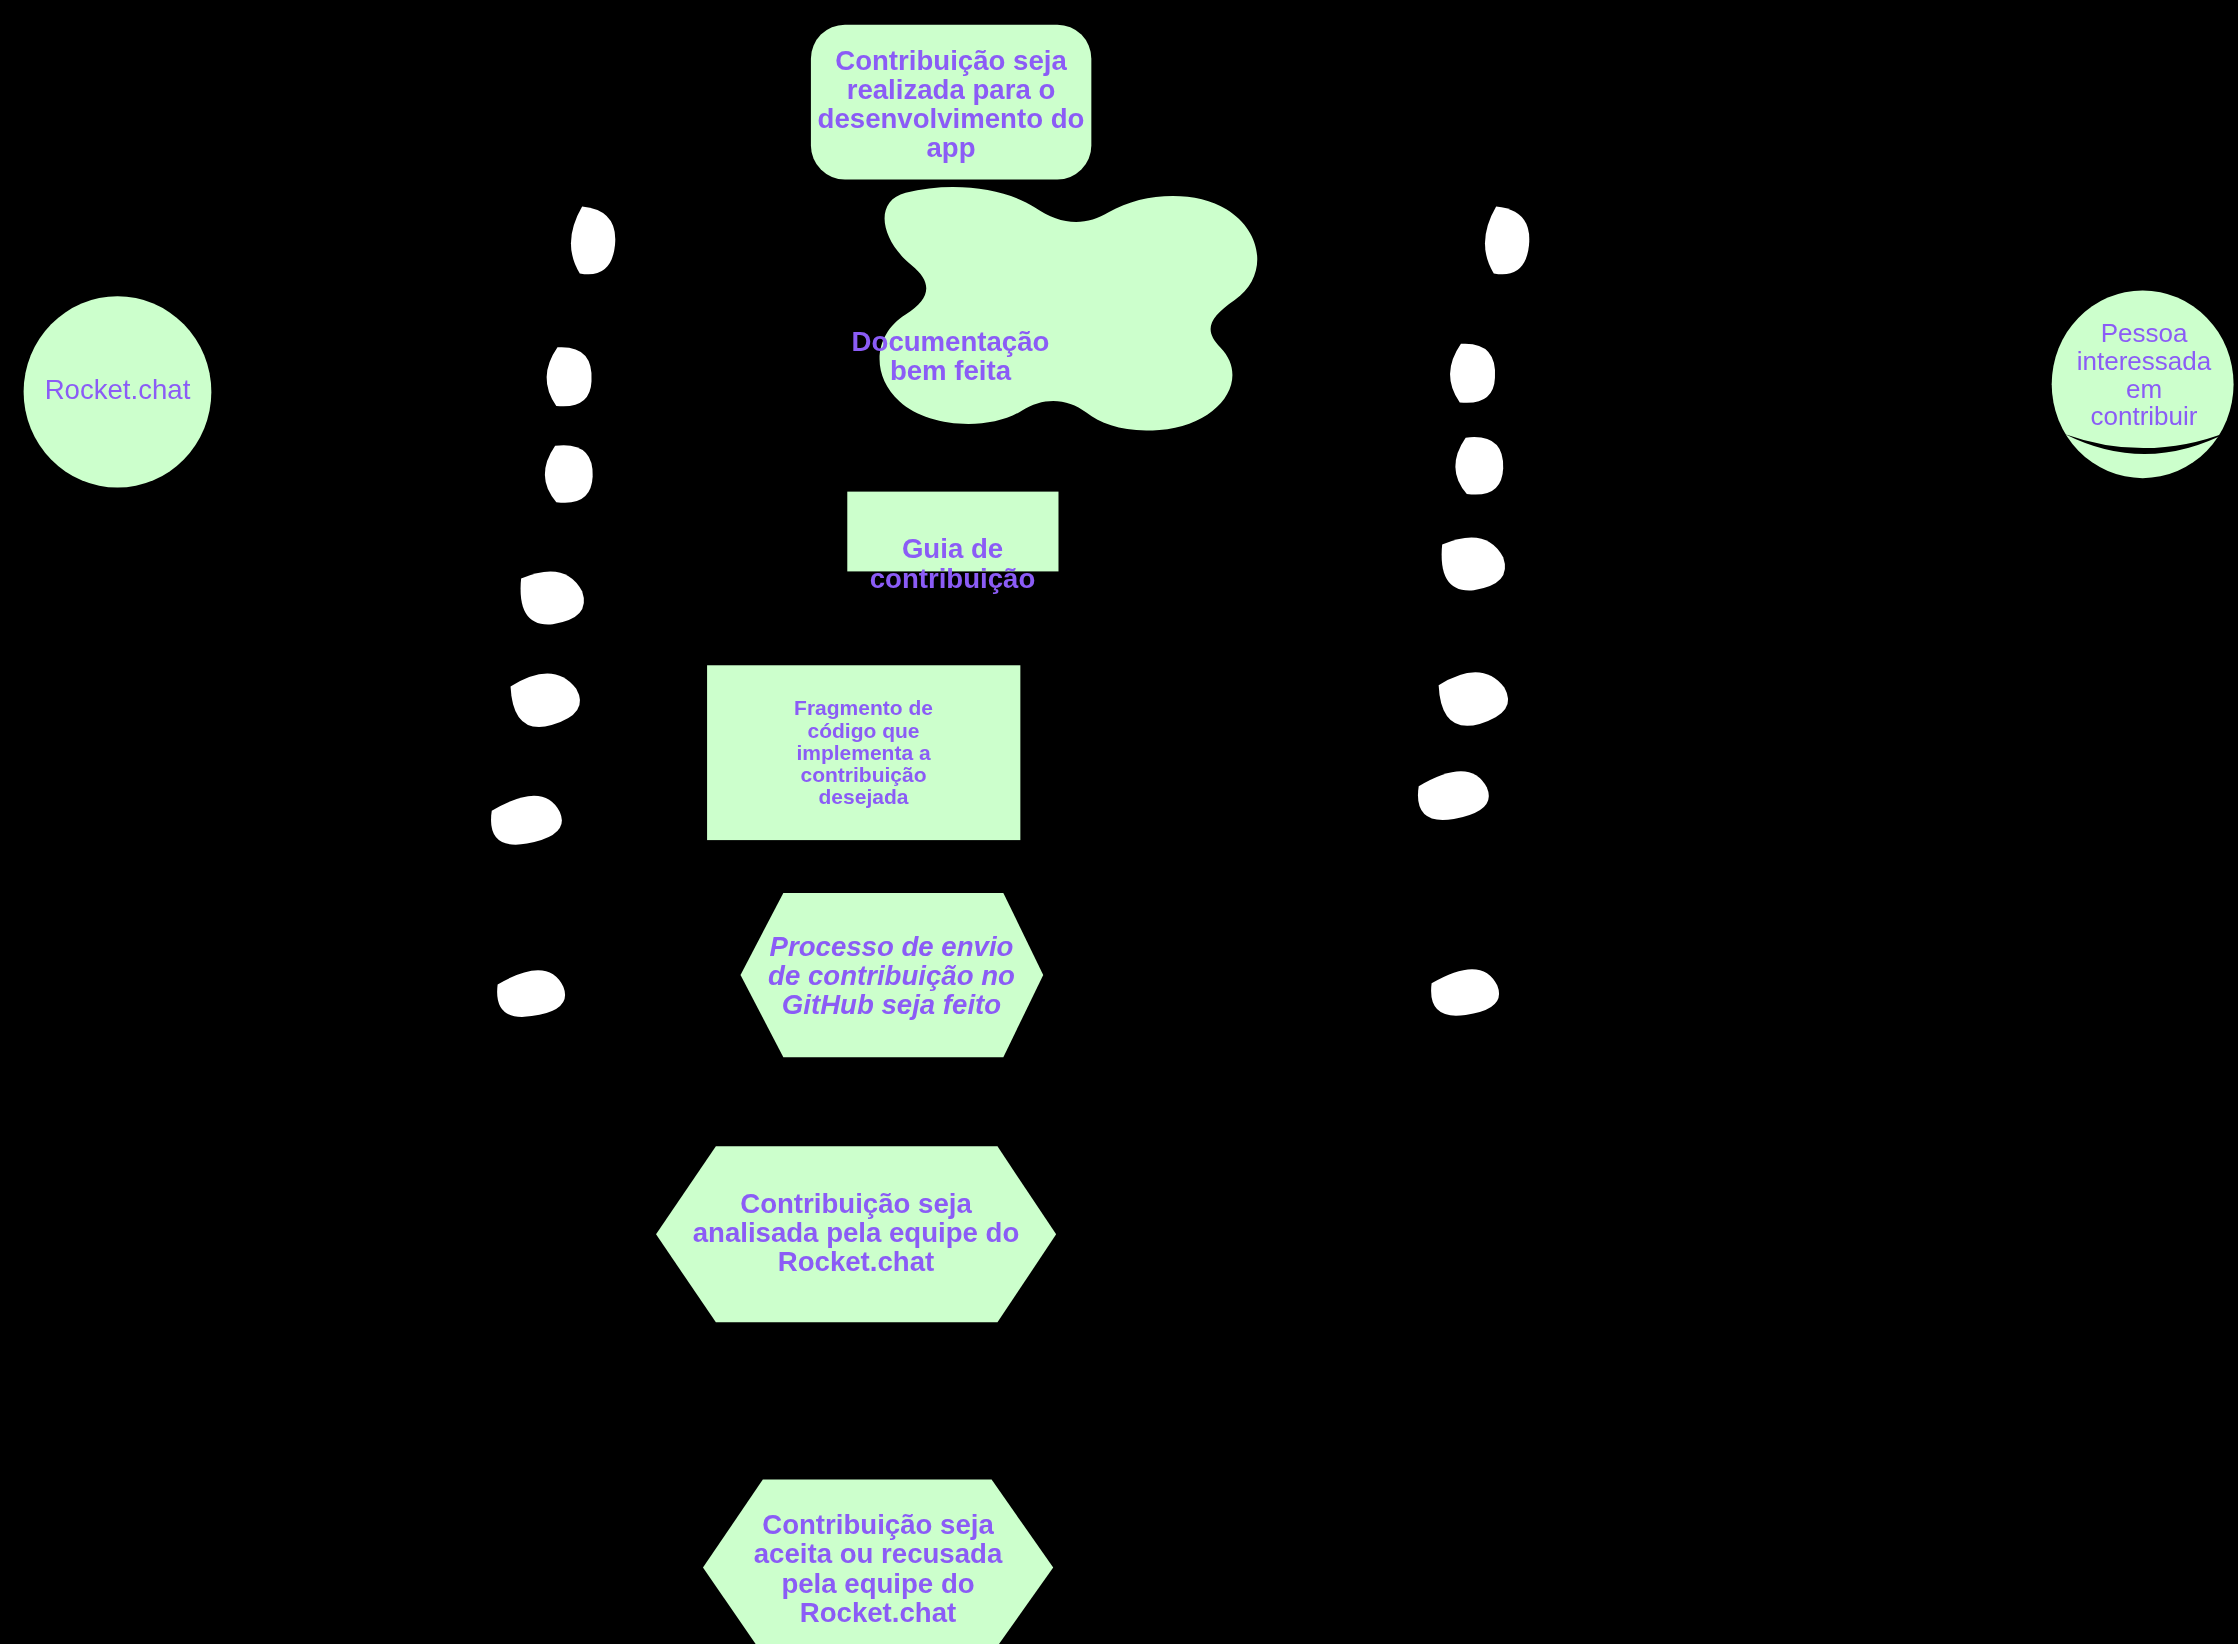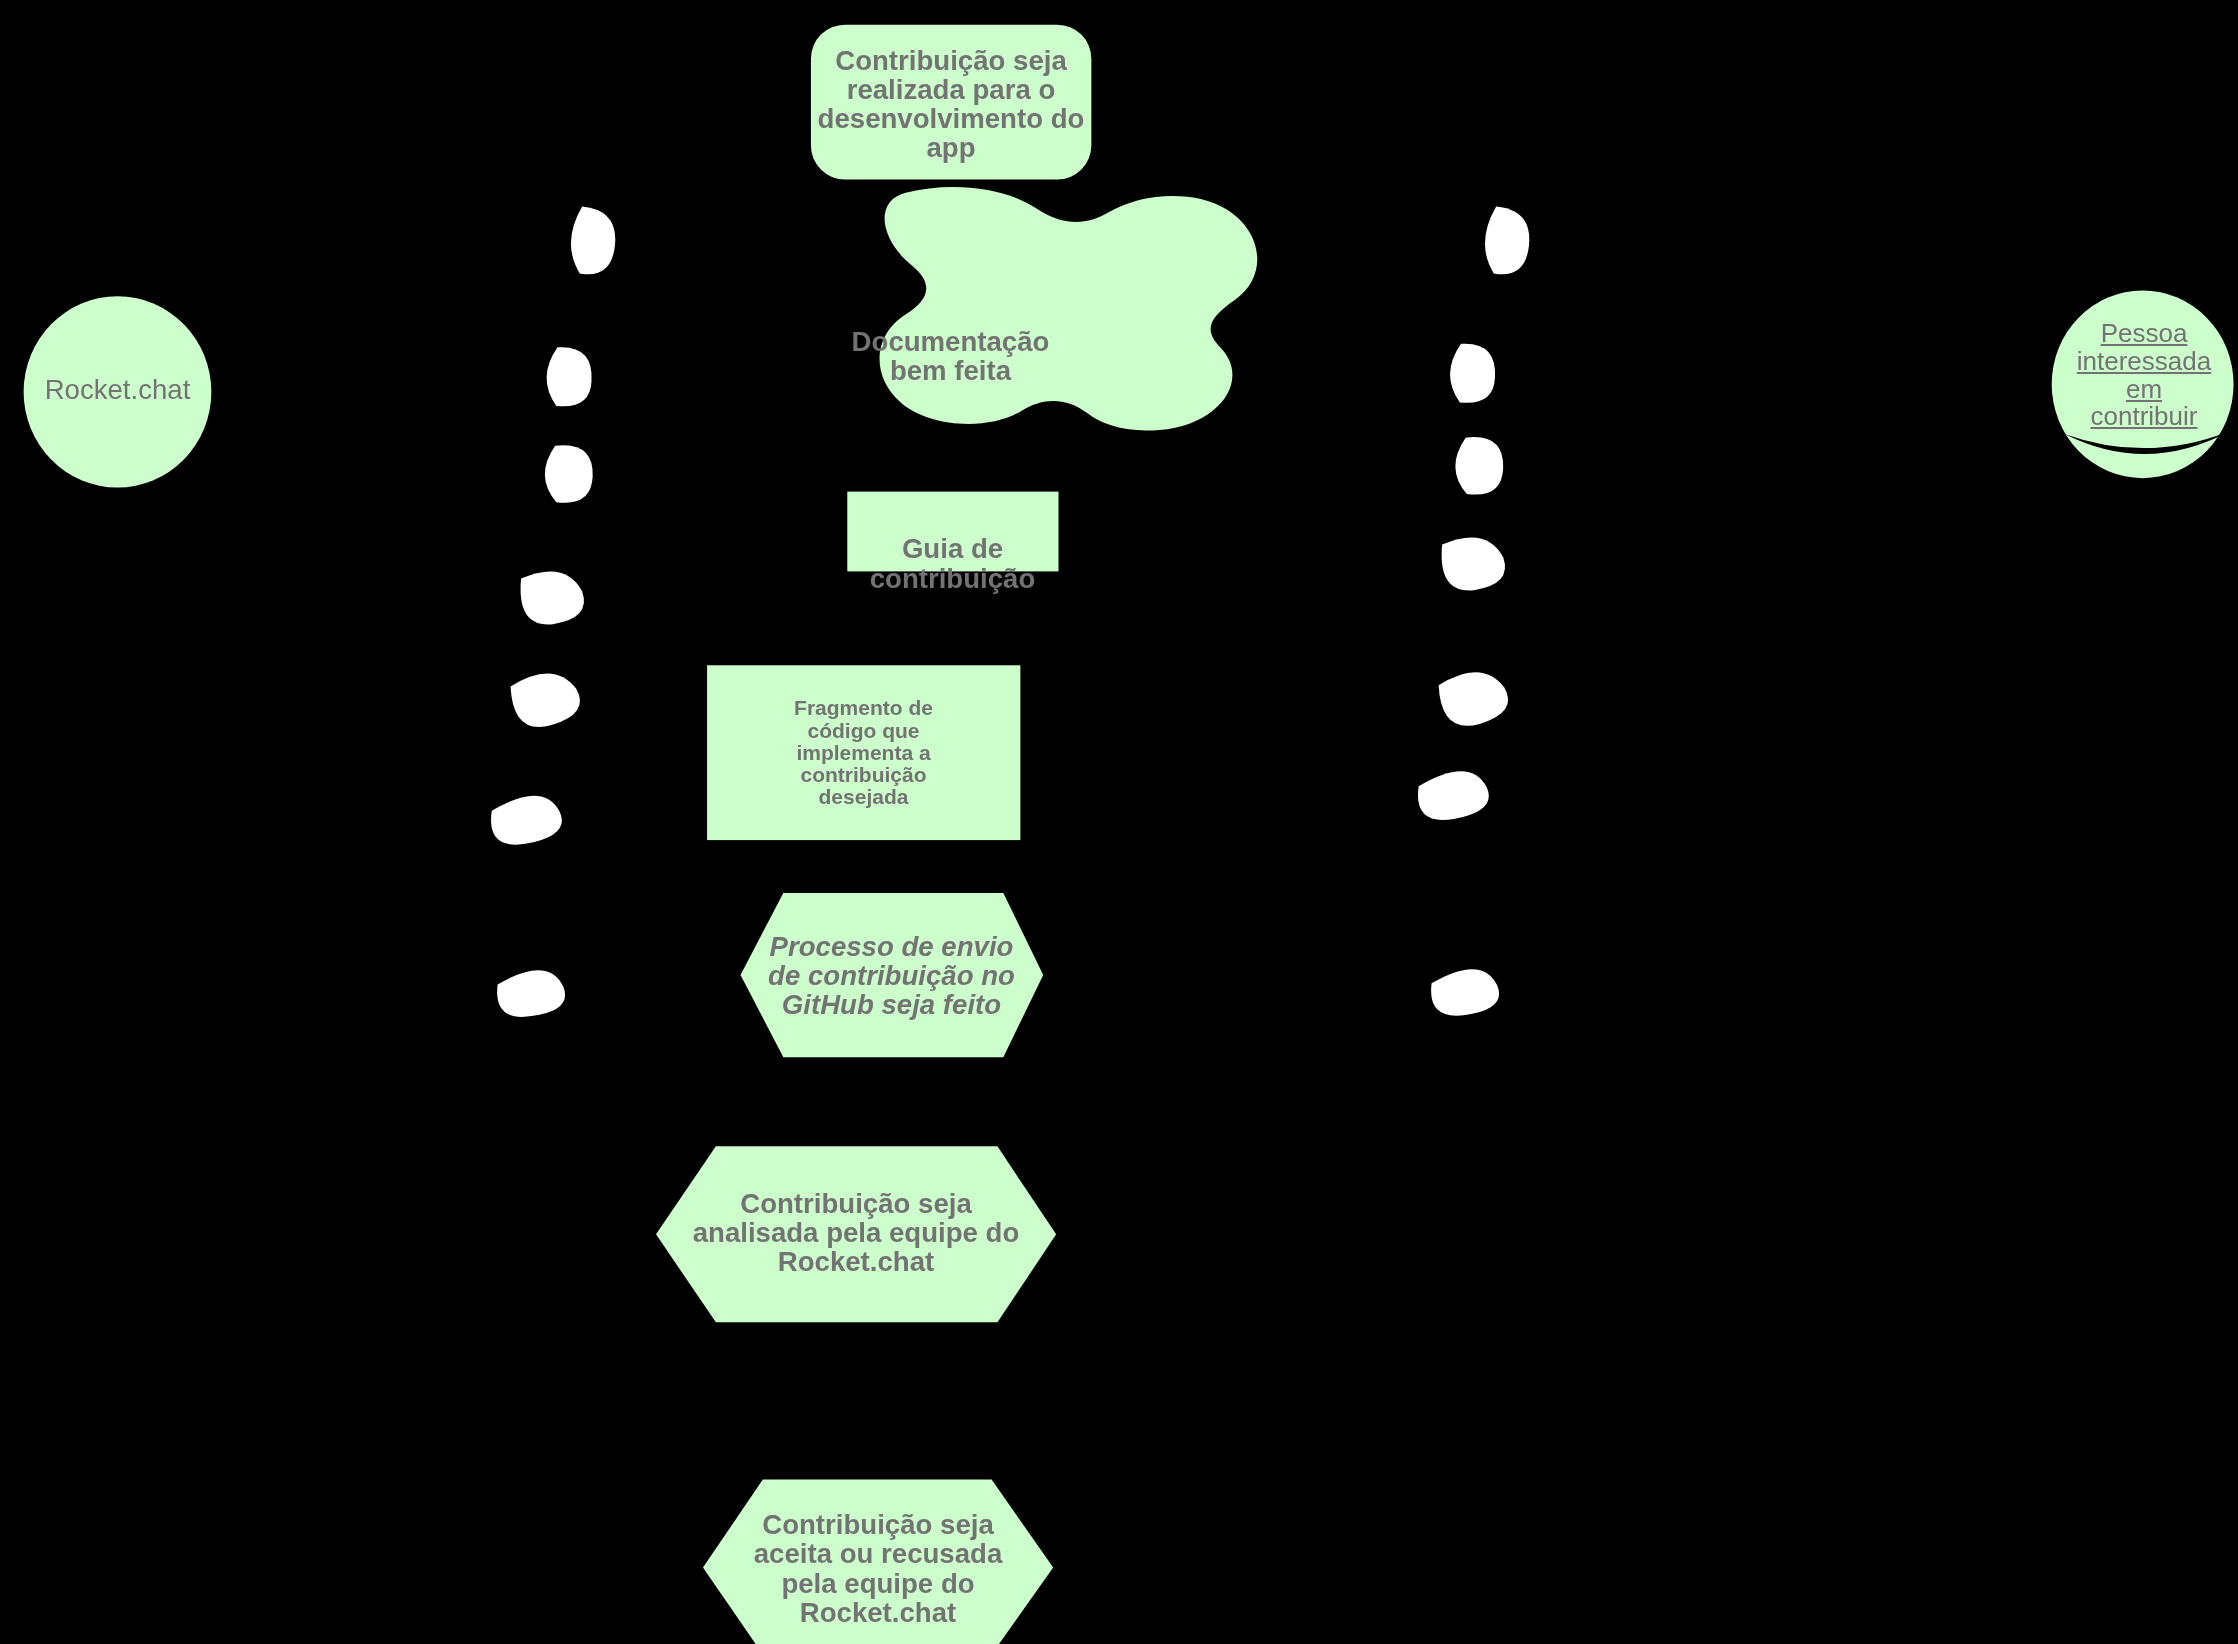--- a/index.html
+++ b/index.html
@@ -8,21 +8,21 @@
     width:2239px;height:1645px;
     position:relative;overflow:hidden;
   }
   #stage{position:absolute;left:0;top:0;width:2239px;height:1645px;background:#000;}
   svg.layer{position:absolute;left:0;top:0;width:2239px;height:1645px;}
 
   .node-label{
     position:absolute;
     display:flex;align-items:center;justify-content:center;
     text-align:center;
-    color:#737373;
+    color:#8b5cf6;
     white-space:pre-line;
     pointer-events:none;
     line-height:1.06;
   }
   .bold{font-weight:bold;}
   .reg{font-weight:normal;}
 </style>
 </head>
 <body>
 
@@ -79,21 +79,21 @@
       <path d="M 2498 746 q 66 -8 64 52 q -2 52 -62 44 q -38 -44 -2 -96 Z"></path>
       <path d="M 2458 928 q 76 -32 104 22 q 16 46 -50 56 q -62 6 -54 -78 Z"></path>
       <path d="M 2452 1168 q 74 -46 112 4 q 24 42 -42 62 q -66 18 -70 -66 Z"></path>
       <path d="M 2418 1340 q 88 -52 116 2 q 18 40 -56 54 q -70 12 -60 -56 Z"></path>
       <path d="M 2440 1676 q 86 -50 112 4 q 16 40 -54 50 q -66 10 -58 -54 Z"></path>
     </g>
   </svg>
 
   <div class="node-label reg" style="left:23.5px;top:352px;width:188px;height:76px;font-size:27.6px;">Rocket.chat</div>
 
-  <div class="node-label reg" style="left:2053px;top:299px;width:182px;height:153px;font-size:26px;text-decoration:underline;">Pessoa
+  <div class="node-label reg" style="left:2053px;top:299px;width:182px;height:153px;font-size:26px;">Pessoa
 interessada
 em
 contribuir</div>
 
   <div class="node-label bold" style="left:811px;top:30.5px;width:280px;height:147px;font-size:27.6px;">Contribuição seja
 realizada para o
 desenvolvimento do
 app</div>
 
   <div class="node-label bold" style="left:833px;top:318px;width:235px;height:76px;font-size:27.6px;">Documentação

